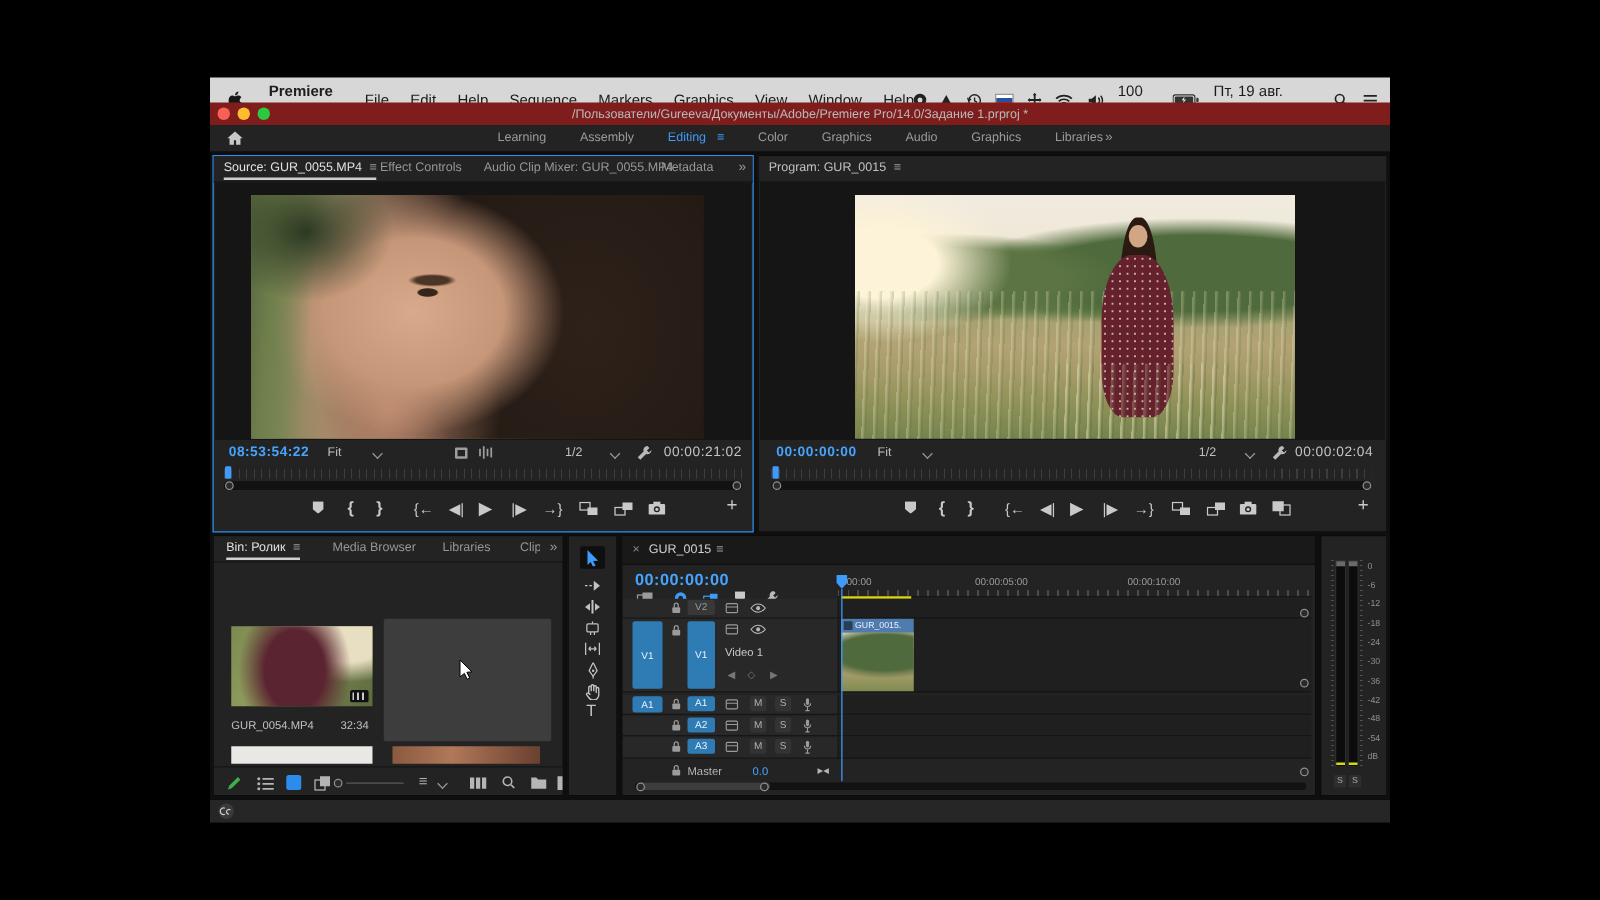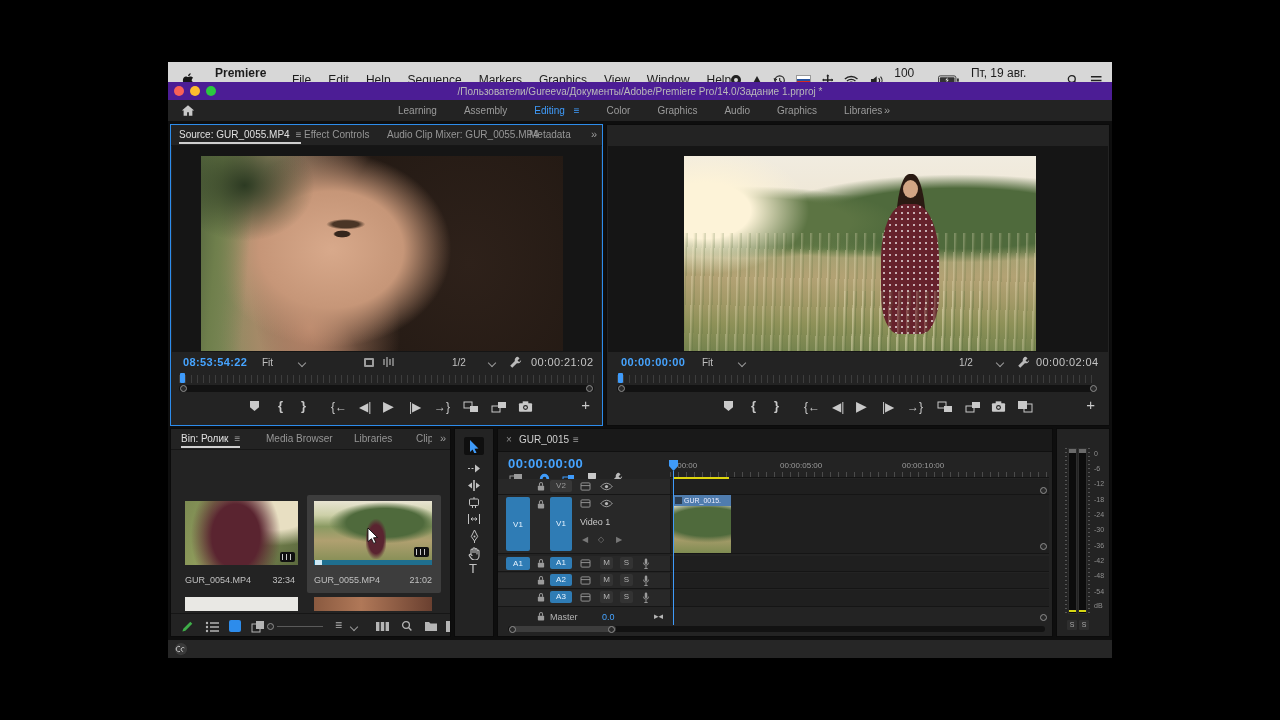--- a/index.html
+++ b/index.html
@@ -6,21 +6,21 @@
   body{font-family:"Liberation Sans",sans-serif;-webkit-font-smoothing:antialiased}
   #stage{position:relative;width:1280px;height:720px;background:#000;overflow:hidden}
   .p{position:absolute}
   .screen{left:168px;top:62px;width:944px;height:596px;background:#0e0e0e}
   
   .menubar{left:0;top:0;width:944px;height:36px;background:#d7d7d7;display:flex;align-items:center;font-size:12px;color:#1c1c1c}
   .menubar .left{display:flex;align-items:center;gap:17px;padding-left:14px}
   .menubar .right{margin-left:auto;display:flex;align-items:center;gap:11px;padding-right:10px}
   .appname{font-weight:bold;margin-left:4px}
   
-  .titlebar{left:0;top:20px;width:944px;height:18px;background:#4c1d95;display:flex;align-items:center}
+  .titlebar{left:0;top:20px;width:944px;height:18px;background:#7f1d1d;display:flex;align-items:center}
   .tl{width:10px;height:10px;border-radius:50%;margin-left:6px}
   .title-text{position:absolute;left:0;right:0;text-align:center;font-size:10px;color:#b9b9b9}
   
   .wsbar{left:0;top:38px;width:944px;height:21px;background:#232323;display:flex;align-items:center}
   .wstabs{position:absolute;left:230px;display:flex;gap:27px;font-size:10px;color:#9b9b9b}
   .wstab.active{color:#3f9bfa}
   
   .panel{background:#232323;border:1px solid #0b0b0b;box-sizing:border-box}
   .panel.focus{border:1px solid #2d8ceb}
   .ptabs{position:absolute;left:0;top:0;right:0;height:20px;border-bottom:1px solid #161616;background:#232323}
@@ -232,20 +232,23 @@
             <rect x="1" y="3" width="14" height="9" rx="1" fill="#c9c9c9"></rect>
             <rect x="5" y="1" width="6" height="3" fill="#c9c9c9"></rect>
             <circle cx="8" cy="7.5" r="2.6" fill="#232323"></circle>
             <circle cx="8" cy="7.5" r="1.4" fill="#c9c9c9"></circle>
           </svg>
       <span class="p tbtn" style="right:12px;top:6px;font-size:15px">+</span>
     </div>
   </div>
 
   <div class="p panel" style="left:438px;top:62px;width:504px;height:302px">
+    <div class="ptabs">
+      <span class="ptab" style="left:8px;color:#c0c0c0"><span>Program: GUR_0015</span><span class="menu-glyph">≡</span></span>
+    </div>
     <div class="p vidarea" style="left:1px;top:21px;width:500px;height:206px">
       <div class="p prog-img" style="left:76px;top:10px;width:352px;height:195px">
         <div class="p grass" style="left:0;bottom:0;width:352px;height:118px"></div>
         <div class="p" style="left:212px;top:18px;width:30px;height:120px;background:#2a1a12;border-radius:45% 45% 35% 35%"></div>
         <div class="p" style="left:219px;top:24px;width:15px;height:18px;background:#d2a584;border-radius:50%"></div>
         <div class="p dots" style="left:197px;top:48px;width:58px;height:130px;background-color:#66222c;border-radius:42% 42% 30% 30%"></div>
         <div class="p grass" style="left:160px;bottom:0;width:140px;height:60px;opacity:.8"></div>
       </div>
     </div>
     <div class="p" style="left:0;top:227px;width:502px;height:21px">
@@ -308,31 +311,20 @@
     <div class="p" style="left:136px;top:66px;width:134px;height:98px;background:#3d3d3d;border-radius:2px"></div>
 
     <div class="p" style="left:12px;top:70px;width:116px;height:92px">
       <div class="p thumb-blur" style="left:2px;top:2px;width:113px;height:64px">
         <div class="p avbadge" style="right:3px;bottom:3px;width:15px;height:10px"></div>
       </div>
       <span class="p fname" style="left:2px;top:76px">GUR_0054.MP4</span>
       <span class="p fname" style="right:4px;top:76px">32:34</span>
     </div>
 
-    <div class="p" style="left:141px;top:70px;width:122px;height:92px">
-      <div class="p thumb-field" style="left:2px;top:2px;width:118px;height:64px">
-        <div class="p" style="left:52px;top:14px;width:20px;height:44px;background:radial-gradient(14px 26px at 50% 55%, #5a2430 0 55%, rgba(0,0,0,0) 80%)"></div>
-        <div class="p avbadge" style="right:3px;bottom:8px;width:15px;height:10px"></div>
-        <div class="p" style="left:0;bottom:0;width:118px;height:5px;background:#1f6f8f">
-              <span class="p" style="left:1px;top:0;width:7px;height:5px;background:#cfe9f5"></span>
-            </div>
-      </div>
-      <span class="p fname" style="left:2px;top:76px">GUR_0055.MP4</span>
-      <span class="p fname" style="right:2px;top:76px">21:02</span>
-    </div>
 
     <div class="p" style="left:14px;top:168px;width:113px;height:14px;background:#e9e8e4"></div>
     <div class="p" style="left:143px;top:168px;width:118px;height:14px;background:linear-gradient(90deg,#8a5a40,#b07858 40%,#6a4030)"></div>
 
     <svg class="p" style="left:196px;top:98px" width="12" height="18" viewBox="0 0 12 18">
           <path d="M1 1l9.5 9.5-4 .3 2.3 4.6-2.1 1-2.2-4.7L1 14.5z" fill="#fff" stroke="#000" stroke-width=".8"></path>
         </svg>
 
     <div class="p" style="left:0;top:184px;width:281px;height:25px;background:#232323;border-top:1px solid #161616">
       <svg class="p" style="left:10px;top:6px" width="13" height="13" viewBox="0 0 14 14">

